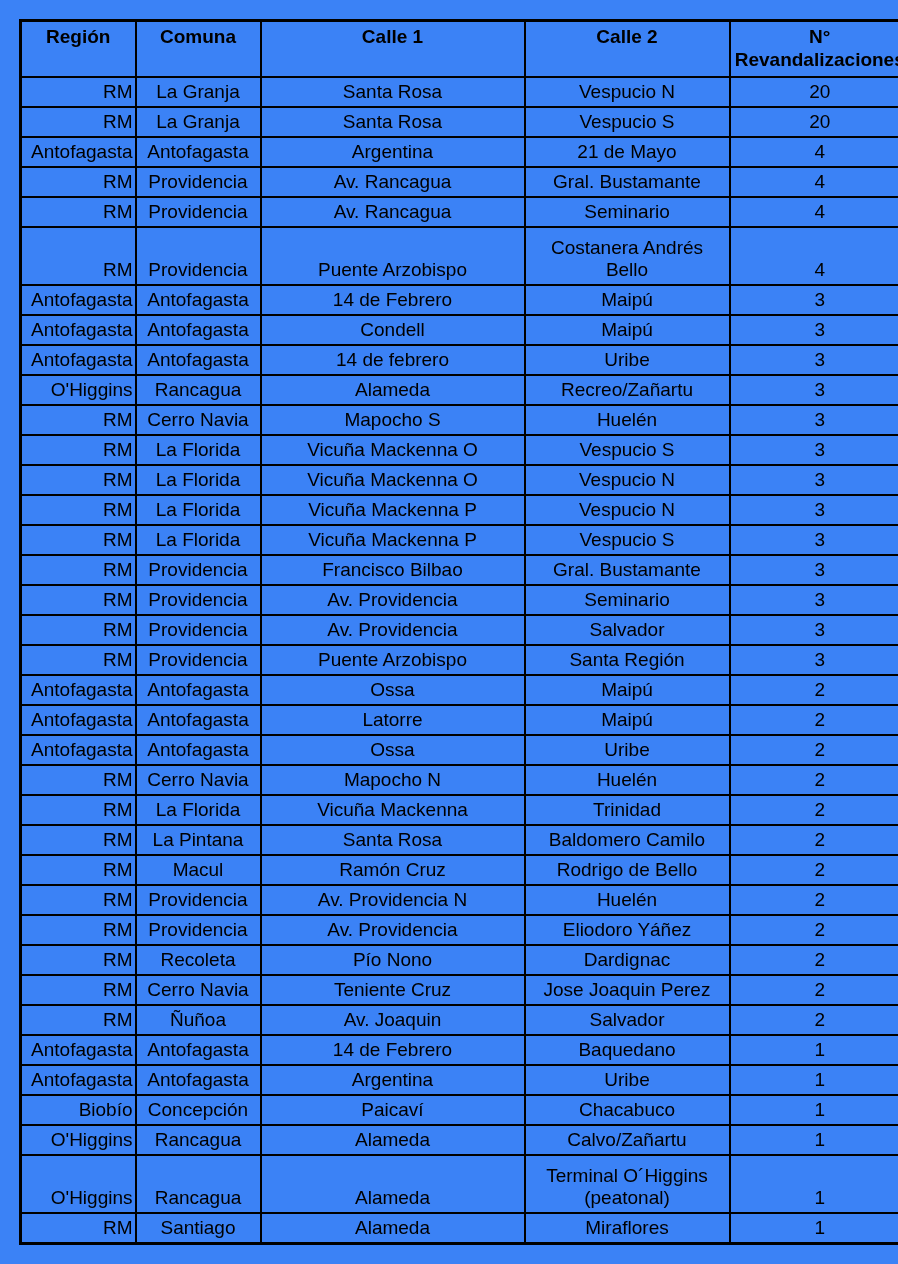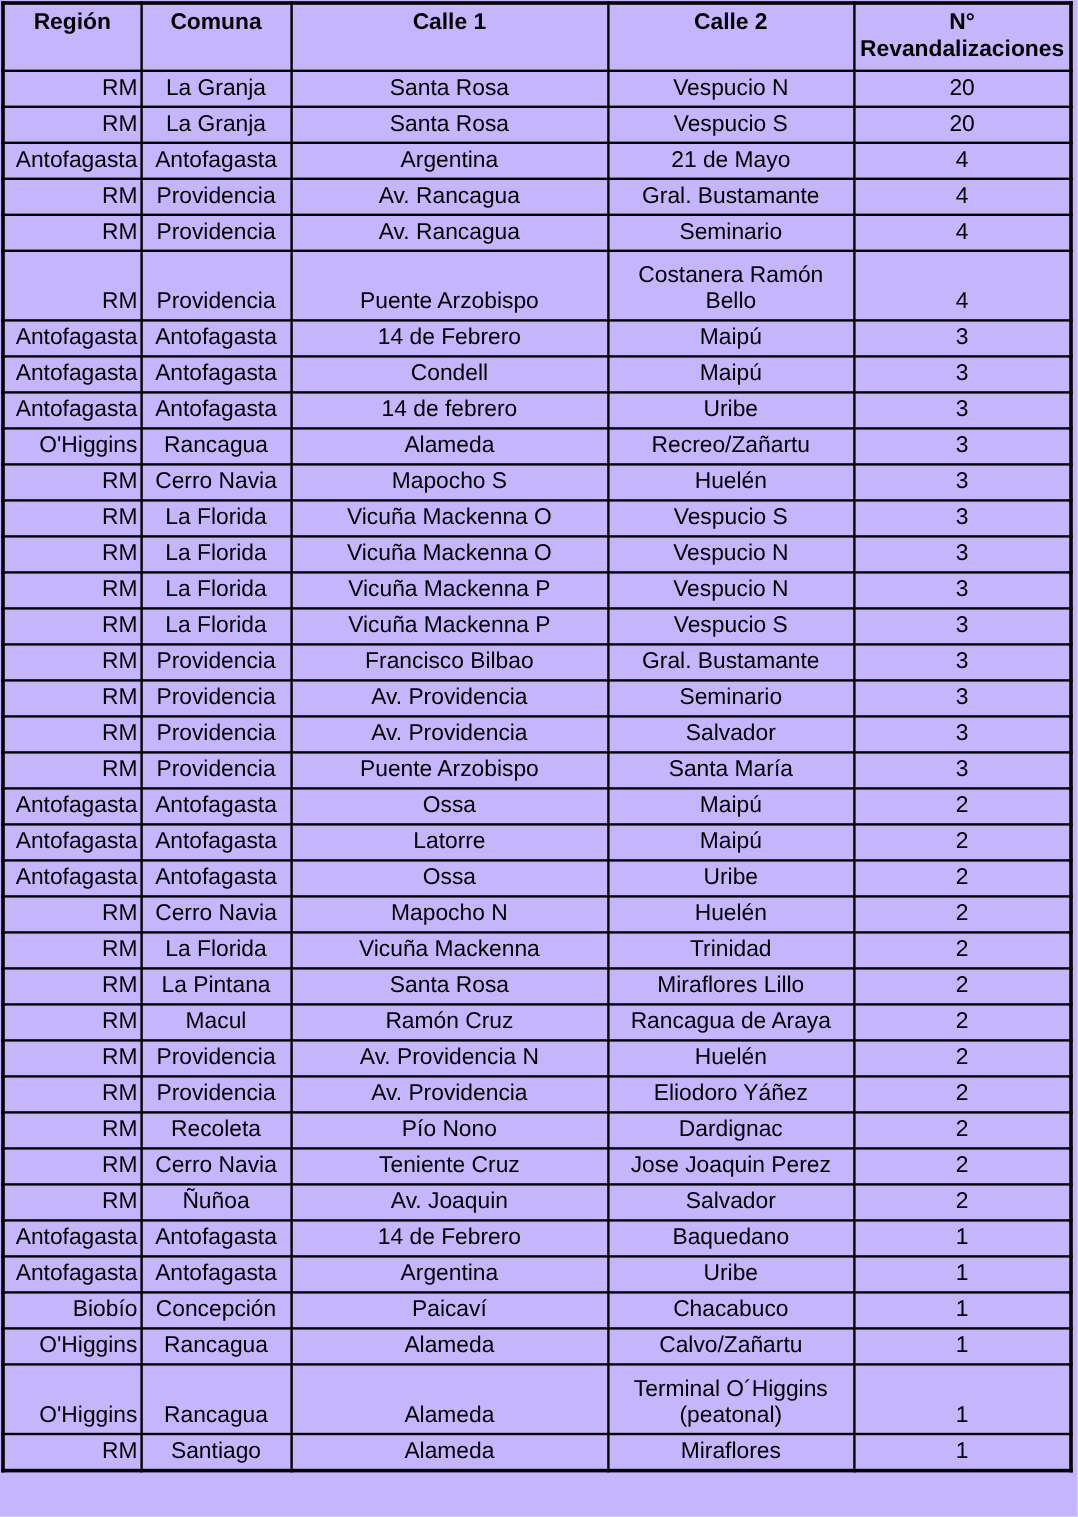--- a/index.html
+++ b/index.html
@@ -6,22 +6,22 @@
     margin: 0;
     padding: 0;
     background: #ffffff;
     font-family: "Liberation Sans", sans-serif;
     color: #000000;
   }
   .page {
     width: 898px;
     height: 1264px;
     box-sizing: border-box;
-    padding: 1px;
-    background: #c4b5fd;
+    padding: 19px;
+    background: #3b82f6;
   }
   table.data-table {
     border-collapse: collapse;
     table-layout: fixed;
     width: 890px;
     border: 3px solid #000000;
   }
   col.c-region  { width: 115px; }
   col.c-comuna  { width: 125px; }
   col.c-calle1  { width: 264px; }
@@ -113,21 +113,21 @@
           <td>RM</td>
           <td>Providencia</td>
           <td>Av. Rancagua</td>
           <td>Seminario</td>
           <td>4</td>
         </tr>
         <tr class="tall">
           <td>RM</td>
           <td>Providencia</td>
           <td>Puente Arzobispo</td>
-          <td>Costanera Ramón
+          <td>Costanera Andrés
 Bello</td>
           <td>4</td>
         </tr>
         <tr>
           <td>Antofagasta</td>
           <td>Antofagasta</td>
           <td>14 de Febrero</td>
           <td>Maipú</td>
           <td>3</td>
         </tr>
@@ -205,21 +205,21 @@
           <td>RM</td>
           <td>Providencia</td>
           <td>Av. Providencia</td>
           <td>Salvador</td>
           <td>3</td>
         </tr>
         <tr>
           <td>RM</td>
           <td>Providencia</td>
           <td>Puente Arzobispo</td>
-          <td>Santa María</td>
+          <td>Santa Región</td>
           <td>3</td>
         </tr>
         <tr>
           <td>Antofagasta</td>
           <td>Antofagasta</td>
           <td>Ossa</td>
           <td>Maipú</td>
           <td>2</td>
         </tr>
         <tr>
@@ -247,28 +247,28 @@
           <td>RM</td>
           <td>La Florida</td>
           <td>Vicuña Mackenna</td>
           <td>Trinidad</td>
           <td>2</td>
         </tr>
         <tr>
           <td>RM</td>
           <td>La Pintana</td>
           <td>Santa Rosa</td>
-          <td>Miraflores Lillo</td>
+          <td>Baldomero Camilo</td>
           <td>2</td>
         </tr>
         <tr>
           <td>RM</td>
           <td>Macul</td>
           <td>Ramón Cruz</td>
-          <td>Rancagua de Araya</td>
+          <td>Rodrigo de Bello</td>
           <td>2</td>
         </tr>
         <tr>
           <td>RM</td>
           <td>Providencia</td>
           <td>Av. Providencia N</td>
           <td>Huelén</td>
           <td>2</td>
         </tr>
         <tr>

